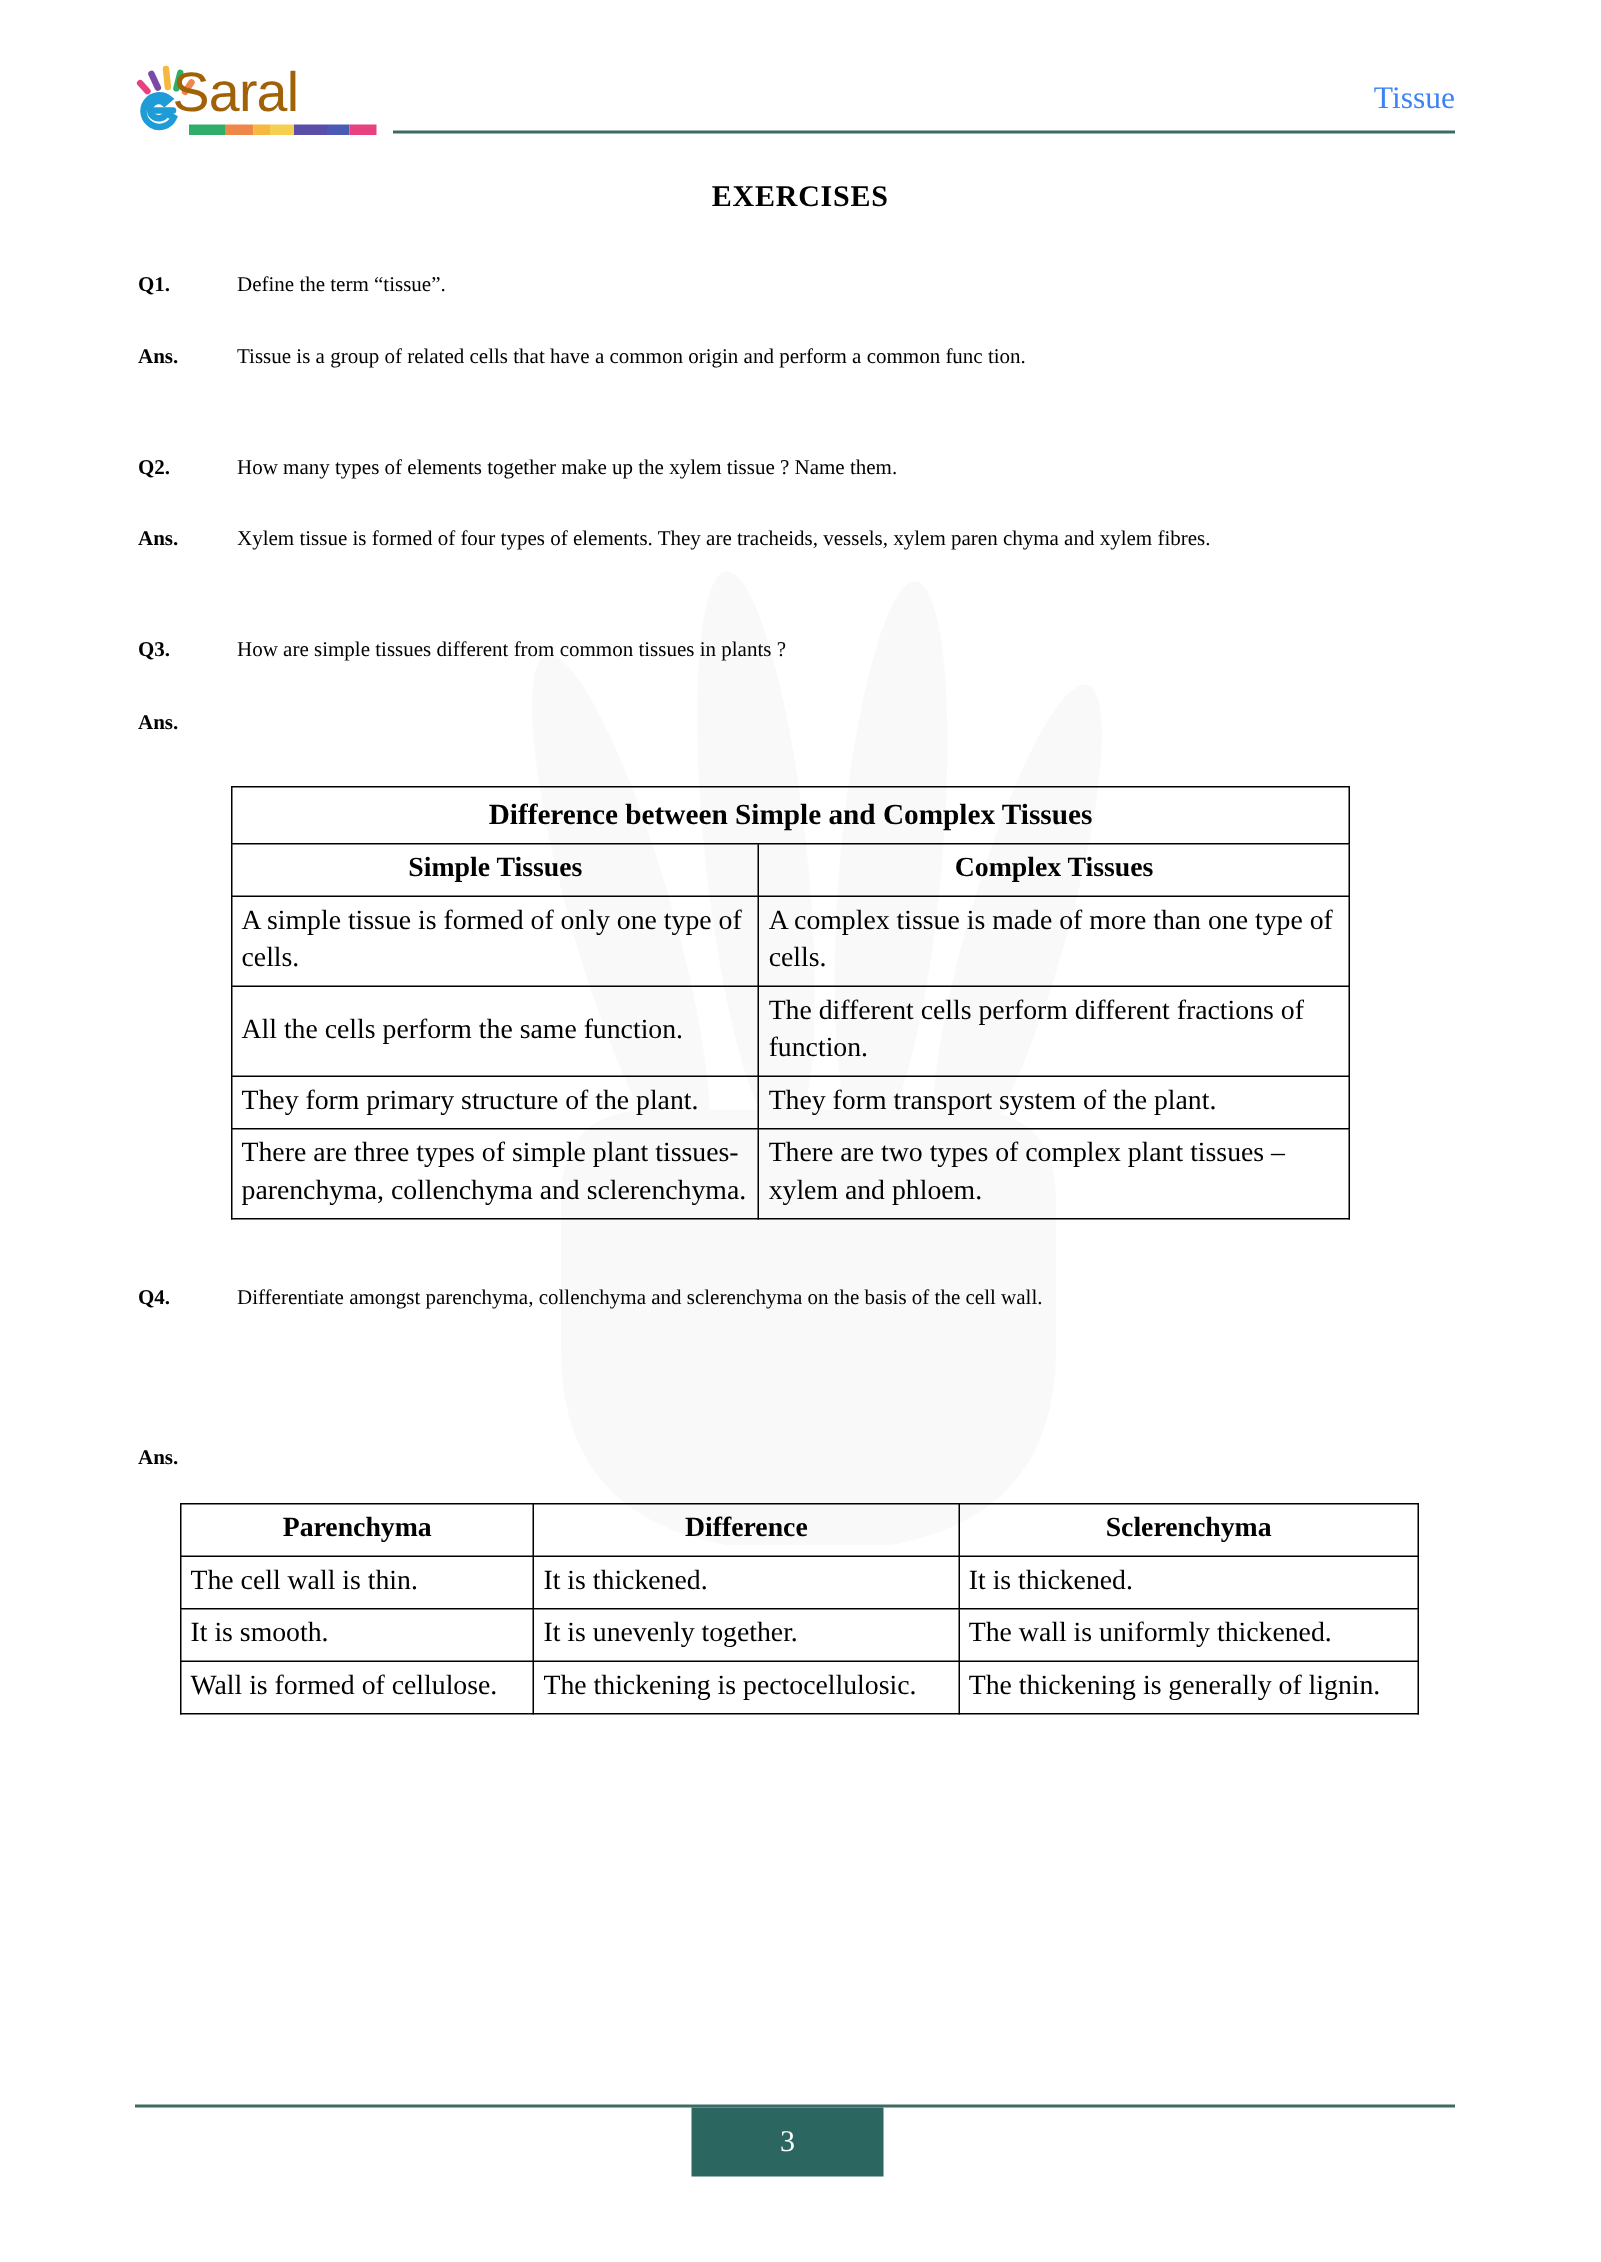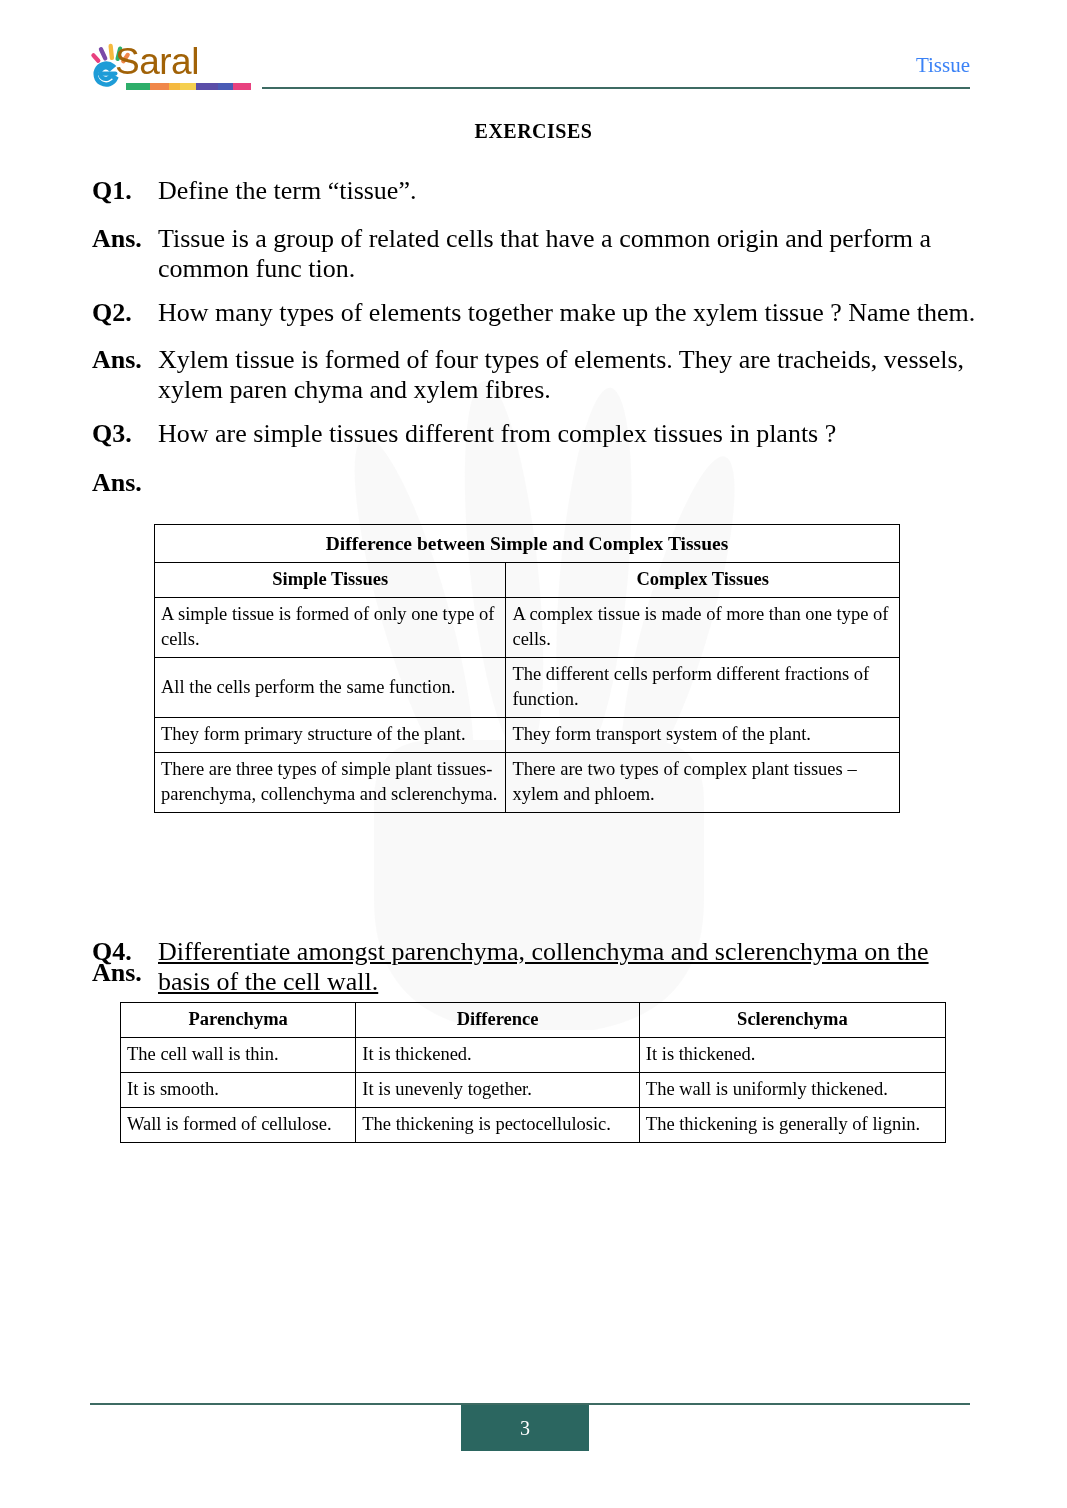--- a/index.html
+++ b/index.html
@@ -106,21 +106,21 @@
     font-size: 20px;
     font-weight: bold;
     letter-spacing: 0.5px;
   }
 
   
   .qa {
     position: absolute;
     left: 92px;
     width: 885px;
-    font-size: 26px;
+    font-size: 14px;
     line-height: 30px;
   }
   .qa .tag {
     position: absolute;
     left: 0;
     top: 0;
     font-weight: bold;
     width: 62px;
   }
   .qa .body {
@@ -251,21 +251,21 @@
     <div class="body">How many types of elements together make up the xylem tissue ? Name them.</div>
   </div>
 
   <div class="qa" style="top:345px;">
     <span class="tag">Ans.</span>
     <div class="body">Xylem tissue is formed of four types of elements. They are tracheids, vessels, xylem paren chyma and xylem fibres.</div>
   </div>
 
   <div class="qa" style="top:419px;">
     <span class="tag">Q3.</span>
-    <div class="body">How are simple tissues different from complex tissues in plants ?</div>
+    <div class="body">How are simple tissues different from common tissues in plants ?</div>
   </div>
 
   <div class="qa" style="top:468px;">
     <span class="tag">Ans.</span>
     <div class="body"></div>
   </div>
 
   <table id="table1">
     <tbody>
         <tr class="title-row">
@@ -287,21 +287,21 @@
       <td class="c1">They form primary structure of the plant.</td>
       <td class="c2">They form transport system of the plant.</td>
     </tr>
     <tr>
       <td class="c1">There are three types of simple plant tissues- parenchyma, collenchyma and sclerenchyma.</td>
       <td class="c2">There are two types of complex plant tissues – xylem and phloem.</td>
     </tr>
   </tbody>
     </table>
 
-  <div class="qa" style="top:937px;text-decoration:underline;">
+  <div class="qa" style="top:851px;">
     <span class="tag">Q4.</span>
     <div class="body">Differentiate amongst parenchyma, collenchyma and sclerenchyma on the basis of the cell wall.</div>
   </div>
 
   <div class="qa" style="top:958px;">
     <span class="tag">Ans.</span>
     <div class="body"></div>
   </div>
 
   <table id="table2">

